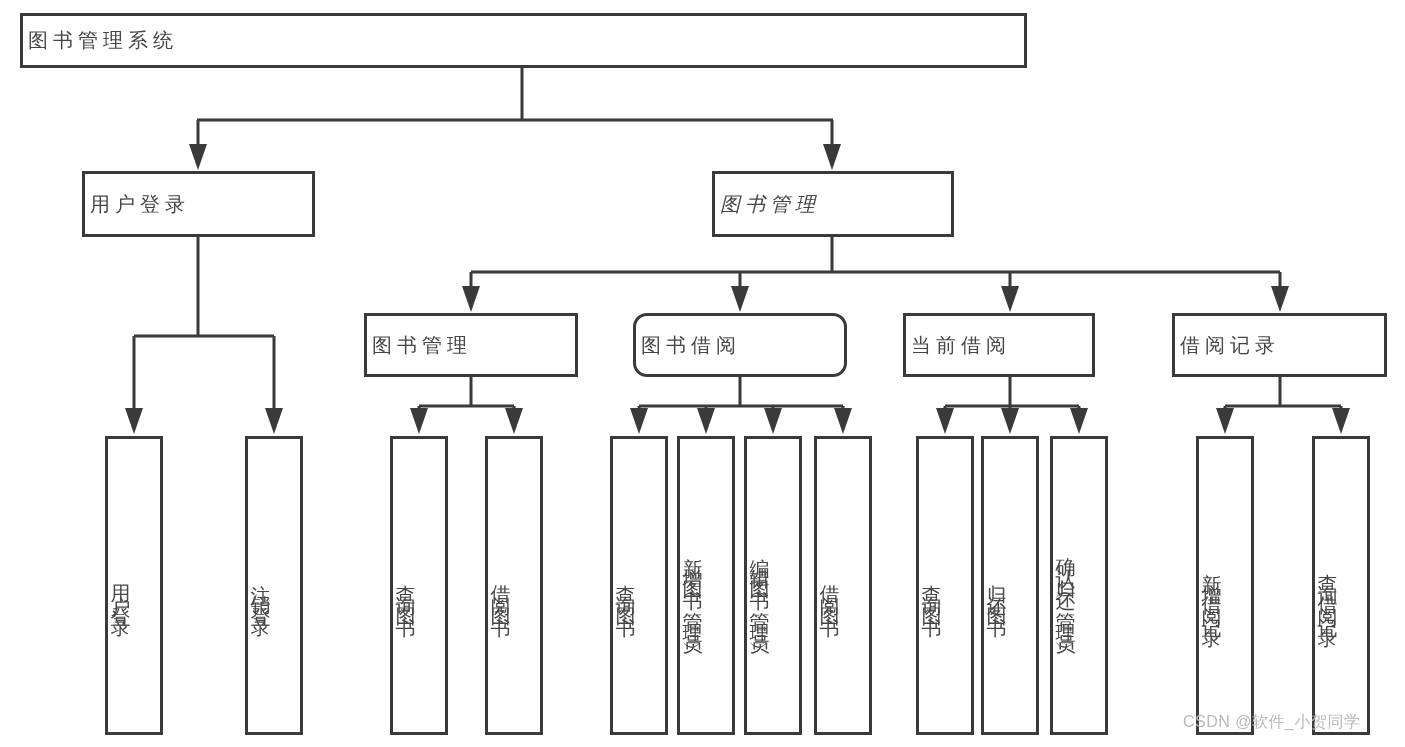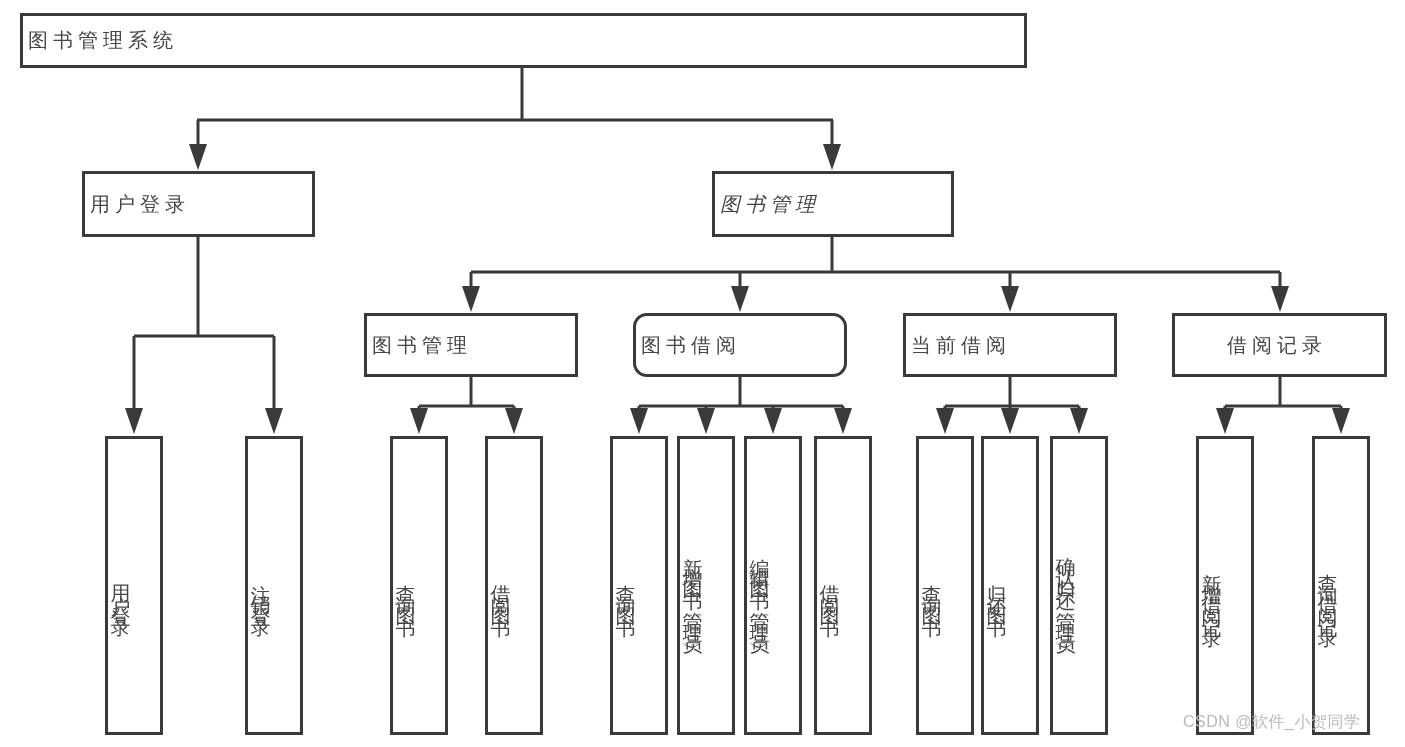--- a/index.html
+++ b/index.html
@@ -122,24 +122,24 @@
   <div class="box h-box" style="left:712px; top:171px; width:242px; height:66px;font-style:italic;">
     <span>图书管理</span>
   </div>
 
   <div class="box h-box" style="left:364px; top:313px; width:214px; height:64px;">
     <span>图书管理</span>
   </div>
   <div class="box h-box" style="left:633px; top:313px; width:214px; height:64px;border-radius:14px;">
     <span>图书借阅</span>
   </div>
-  <div class="box h-box" style="left:903px; top:313px; width:214px; height:64px;">
+  <div class="box h-box" style="left:903px; top:313px; width:192px; height:64px;">
     <span>当前借阅</span>
   </div>
-  <div class="box h-box" style="left:1172px; top:313px; width:215px; height:64px;padding-left:47px;">
+  <div class="box h-box" style="left:1172px; top:313px; width:215px; height:64px;">
     <span>借阅记录</span>
   </div>
 
   <div class="box v-box" style="left:105px; top:436px; width:58px; height:299px;">
     <span>用户登录</span>
   </div>
   <div class="box v-box" style="left:245px; top:436px; width:58px; height:299px;">
     <span>注销登录</span>
   </div>
 

